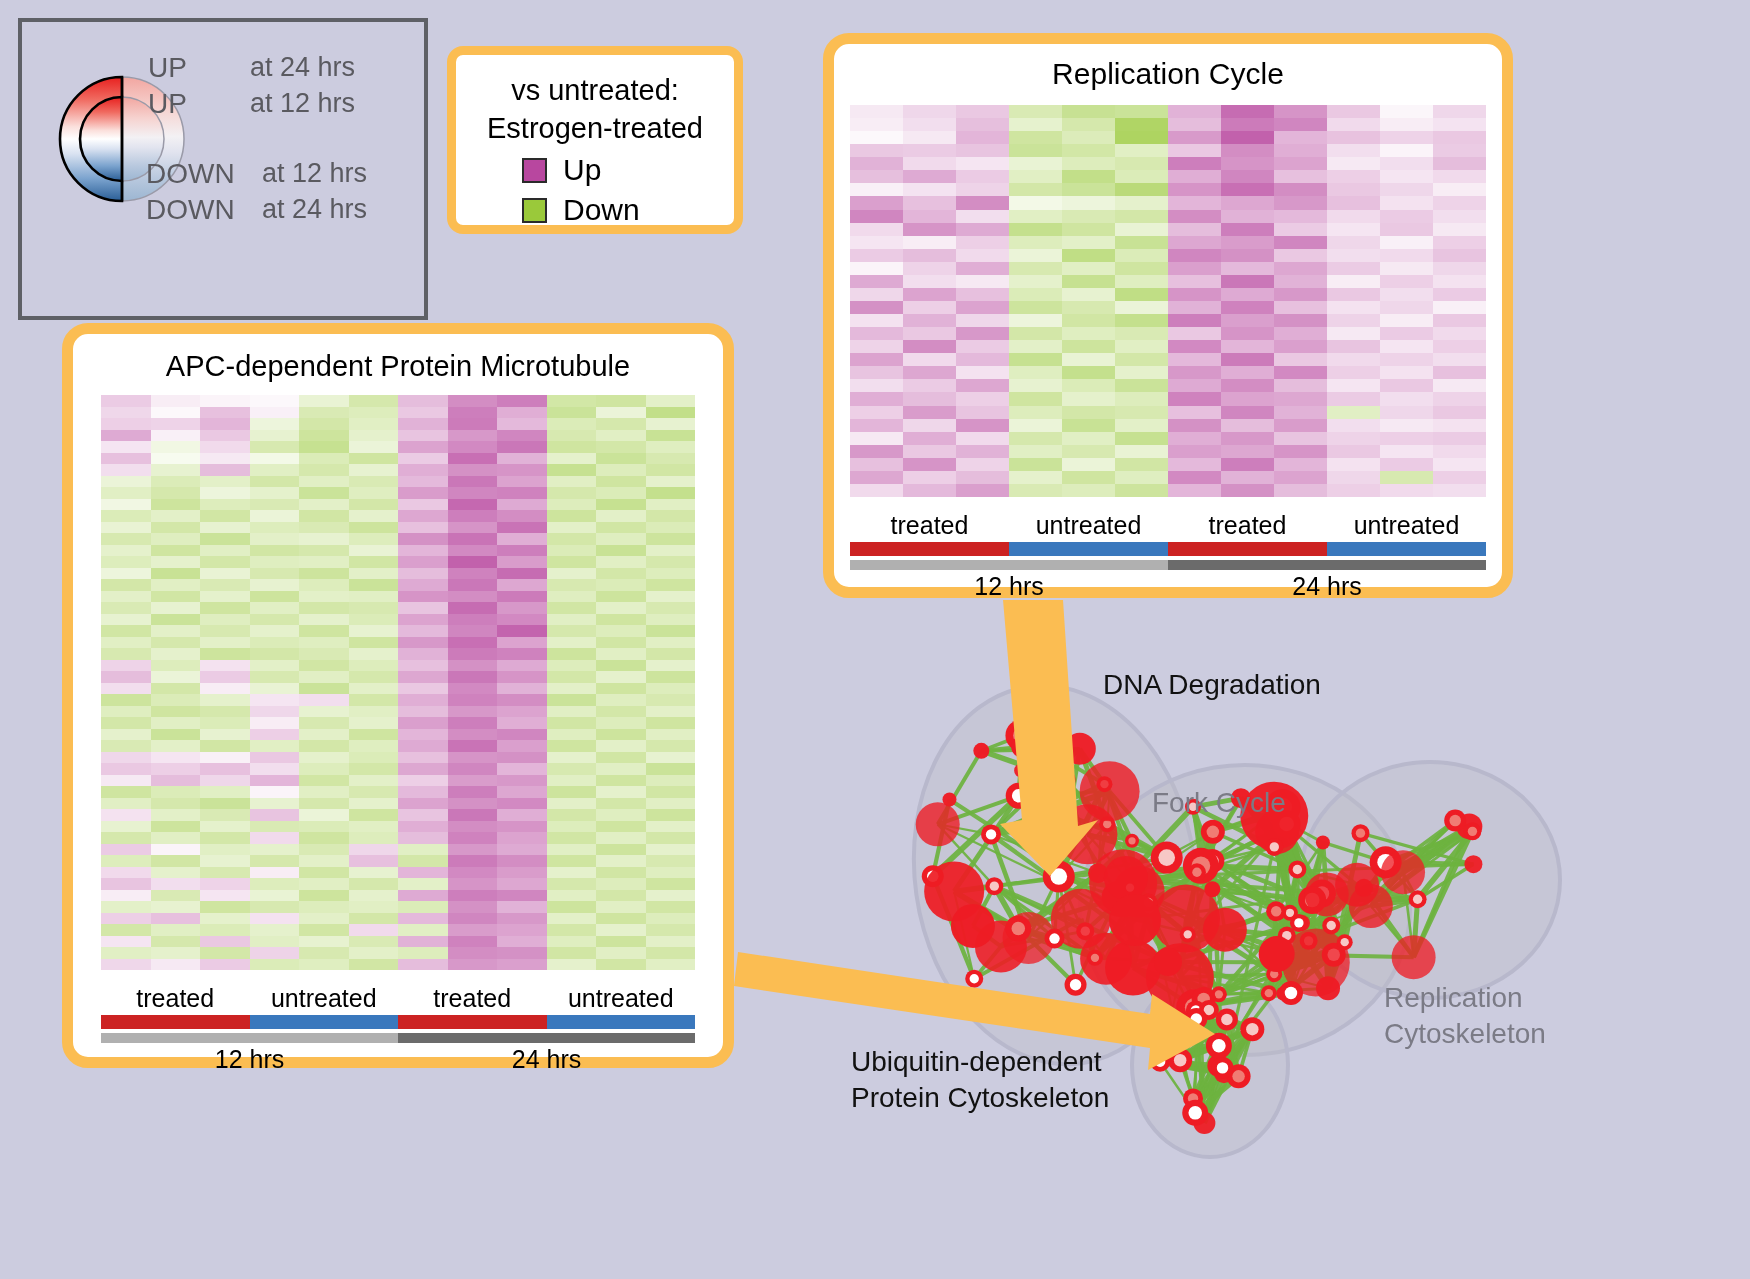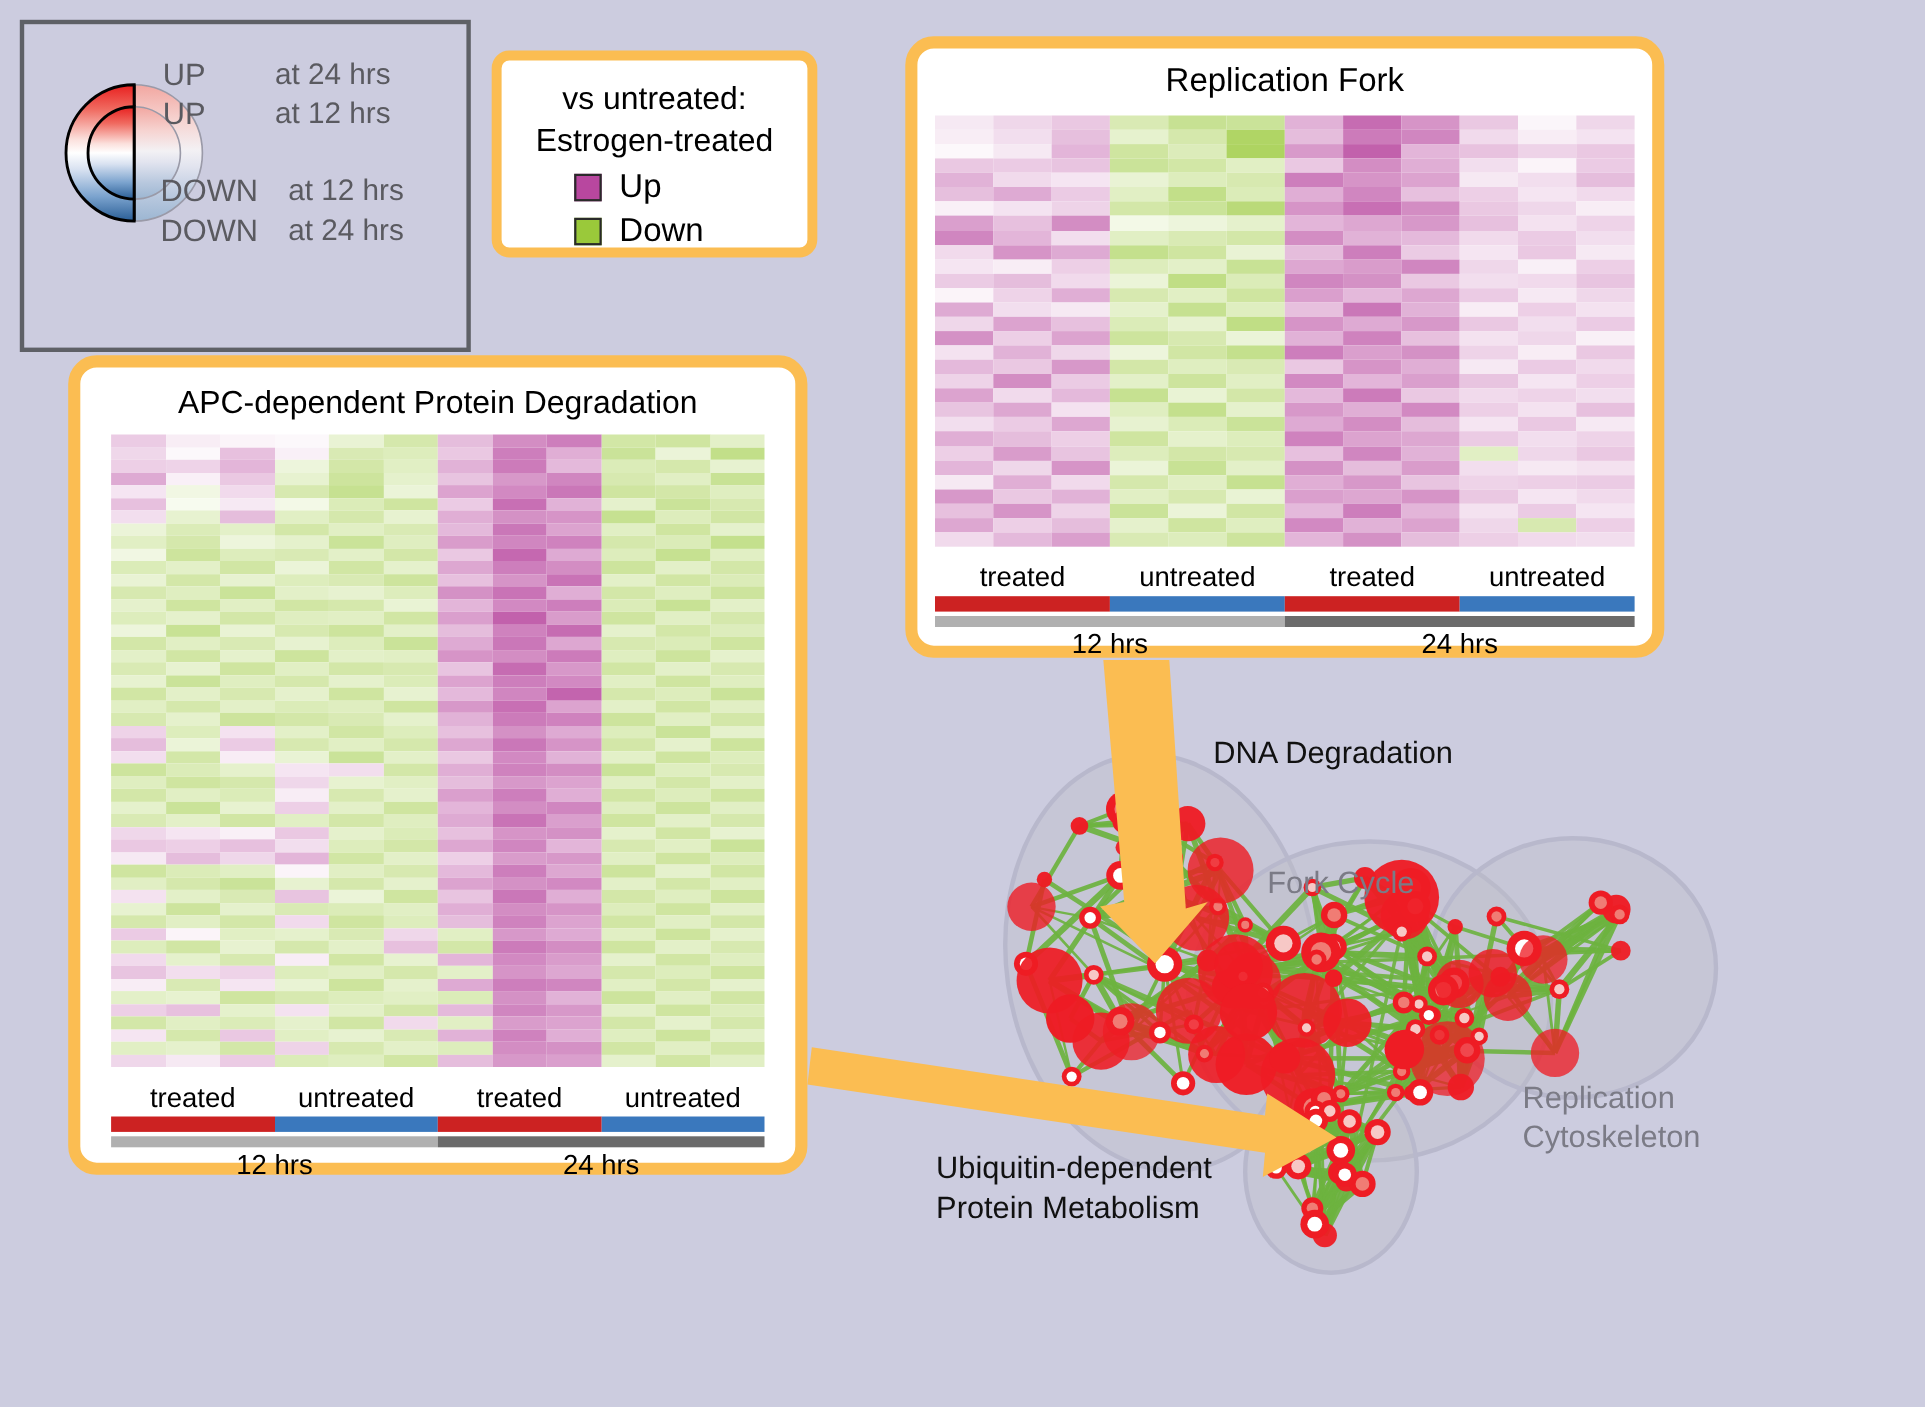--- a/index.html
+++ b/index.html
@@ -129,21 +129,21 @@
       <span class="swatch" style="background:#b8479f"></span>
       <span class="swatch-label">Up</span>
     </div>
     <div class="swatch-row">
       <span class="swatch" style="background:#9ac93a"></span>
       <span class="swatch-label">Down</span>
     </div>
   </div>
 
   <div class="hm-panel" id="panel-rf">
-    <div class="hm-title">Replication Fork</div>
+    <div class="hm-title">Replication Cycle</div>
     <div class="hm-grid" id="grid-rf" style="margin: 14px 16px 0px; width: calc(100% - 32px); height: 392px; grid-template-columns: repeat(12, 1fr); grid-template-rows: repeat(30, 1fr);">
         <div class="hm-cell" style="background:rgb(246,233,243)"></div>
         <div class="hm-cell" style="background:rgb(239,215,234)"></div>
         <div class="hm-cell" style="background:rgb(234,200,226)"></div>
         <div class="hm-cell" style="background:rgb(217,234,180)"></div>
         <div class="hm-cell" style="background:rgb(199,225,147)"></div>
         <div class="hm-cell" style="background:rgb(202,227,153)"></div>
         <div class="hm-cell" style="background:rgb(225,178,215)"></div>
         <div class="hm-cell" style="background:rgb(198,108,178)"></div>
         <div class="hm-cell" style="background:rgb(214,148,199)"></div>
@@ -517,21 +517,21 @@
           <div style="background:#6b6b6b"></div>
         </div>
       <div class="axis-time" id="rf-axtime">
           <div>12 hrs</div>
           <div>24 hrs</div>
         </div>
     </div>
   </div>
 
   <div class="hm-panel" id="panel-apc">
-    <div class="hm-title">APC-dependent Protein Degradation</div>
+    <div class="hm-title">APC-dependent Protein Microtubule</div>
     <div class="hm-grid" id="grid-apc" style="margin: 12px 28px 0px; width: calc(100% - 56px); height: 575px; grid-template-columns: repeat(12, 1fr); grid-template-rows: repeat(50, 1fr);">
         <div class="hm-cell" style="background:rgb(235,203,228)"></div>
         <div class="hm-cell" style="background:rgb(248,237,245)"></div>
         <div class="hm-cell" style="background:rgb(251,244,249)"></div>
         <div class="hm-cell" style="background:rgb(252,248,251)"></div>
         <div class="hm-cell" style="background:rgb(233,243,212)"></div>
         <div class="hm-cell" style="background:rgb(213,232,172)"></div>
         <div class="hm-cell" style="background:rgb(229,189,220)"></div>
         <div class="hm-cell" style="background:rgb(211,141,195)"></div>
         <div class="hm-cell" style="background:rgb(205,126,188)"></div>
@@ -1789,15 +1789,15 @@
     <g>
       <polygon points="738,952 1150,1014 1152,994 1215,1034 1148,1070 1150,1048 734,986" fill="#fbbd52"></polygon>
     </g>
   </svg>
 
   <div class="net-label" id="lbl-dna">DNA Degradation</div>
   <div class="net-label" id="lbl-cc">Fork Cycle</div>
   <div class="net-label" id="lbl-mt">Replication
 Cytoskeleton</div>
   <div class="net-label" id="lbl-ub">Ubiquitin-dependent
-Protein Metabolism</div>
+Protein Cytoskeleton</div>
 
 </div>
 
 </body></html>

